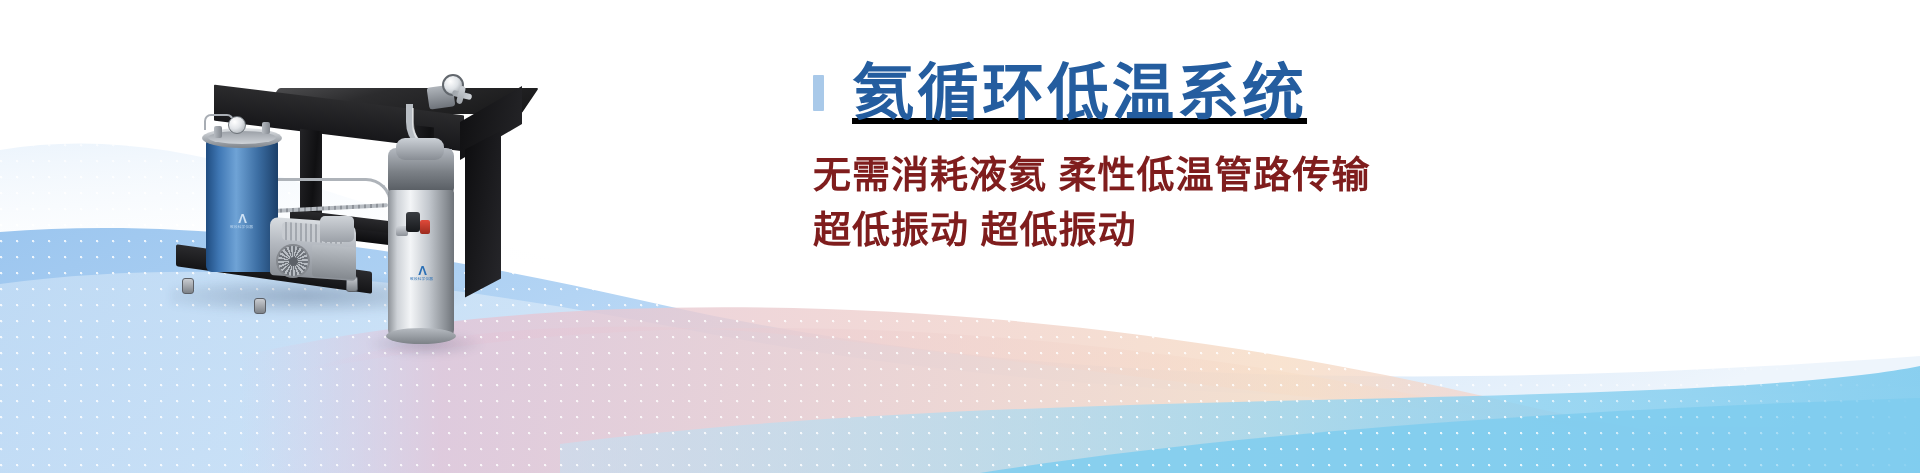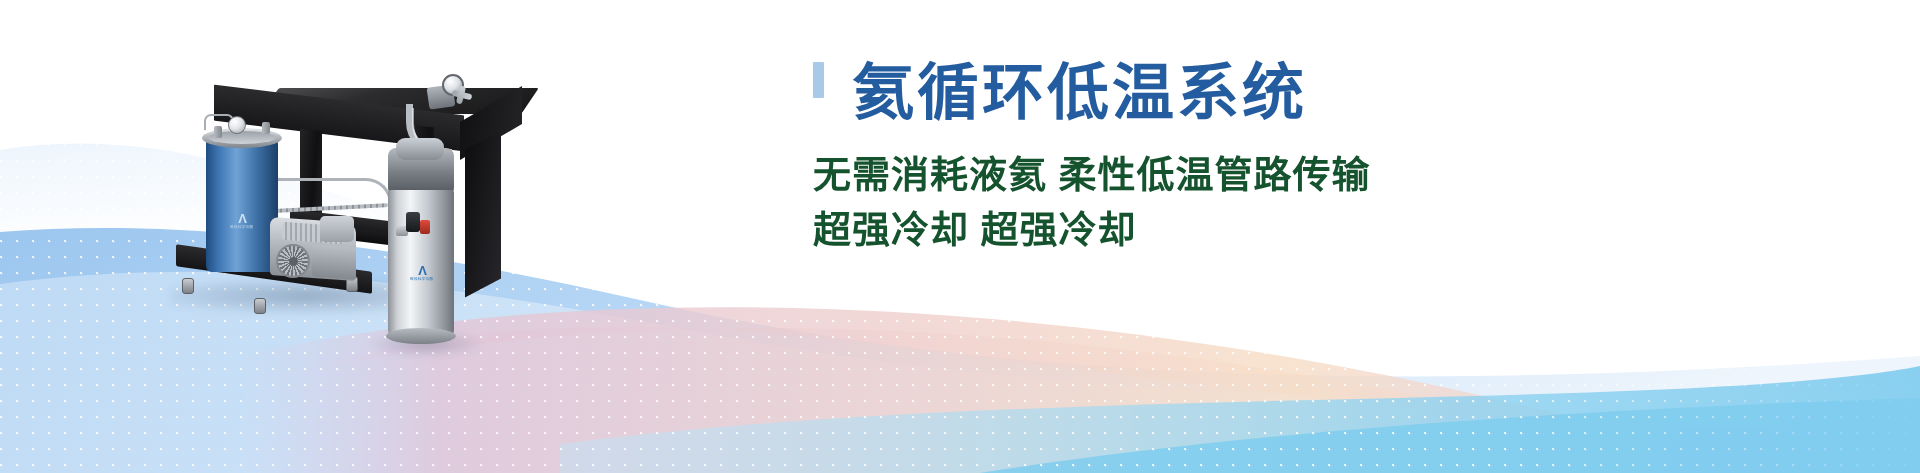--- a/index.html
+++ b/index.html
@@ -234,32 +234,32 @@
   }
   .shadow2{
     left:196px;top:300px;width:120px;height:28px;
     background:radial-gradient(ellipse at 50% 50%, rgba(30,50,80,.22) 0%, rgba(30,50,80,0) 70%);
     filter:blur(3px);
   }
 
   
   #copy{position:absolute;left:813px;top:62px;width:1060px;}
 
-  .title-row{display:flex;gap:28px;}
+  .title-row{display:flex;align-items:center;gap:28px;text-decoration:underline;}
   .accent-bar{
     width:11px;height:36px;background:#a9c9e9;flex:0 0 auto;border-radius:1px;
   }
   .title{
     font-size:62px;font-weight:bold;color:#245d9f;
     letter-spacing:3px;line-height:1;white-space:nowrap;
     margin:0;
   }
   .sublines{margin-top:24px;}
   .subline{
-    font-size:38px;font-weight:bold;color:#14532d;
+    font-size:38px;font-weight:bold;color:#7f1d1d;
     letter-spacing:1px;line-height:1.45;white-space:nowrap;
   }
   .subline.l3{color:#6f97ca;}
 </style>
 </head>
 <body>
 
 <div id="banner">
 
   <svg class="bg-layer" viewBox="0 0 1920 473" preserveAspectRatio="none" xmlns="http://www.w3.org/2000/svg">
@@ -377,17 +377,17 @@
 
   <div id="copy">
 
     <div class="title-row">
       <span class="accent-bar"></span>
       <h1 class="title">氦循环低温系统</h1>
     </div>
 
     <div class="sublines">
       <div class="subline l1">无需消耗液氦  柔性低温管路传输</div>
-      <div class="subline l2">超强冷却  超强冷却</div>
+      <div class="subline l2">超低振动  超低振动</div>
     </div>
   </div>
 
 </div>
 
 </body></html>

